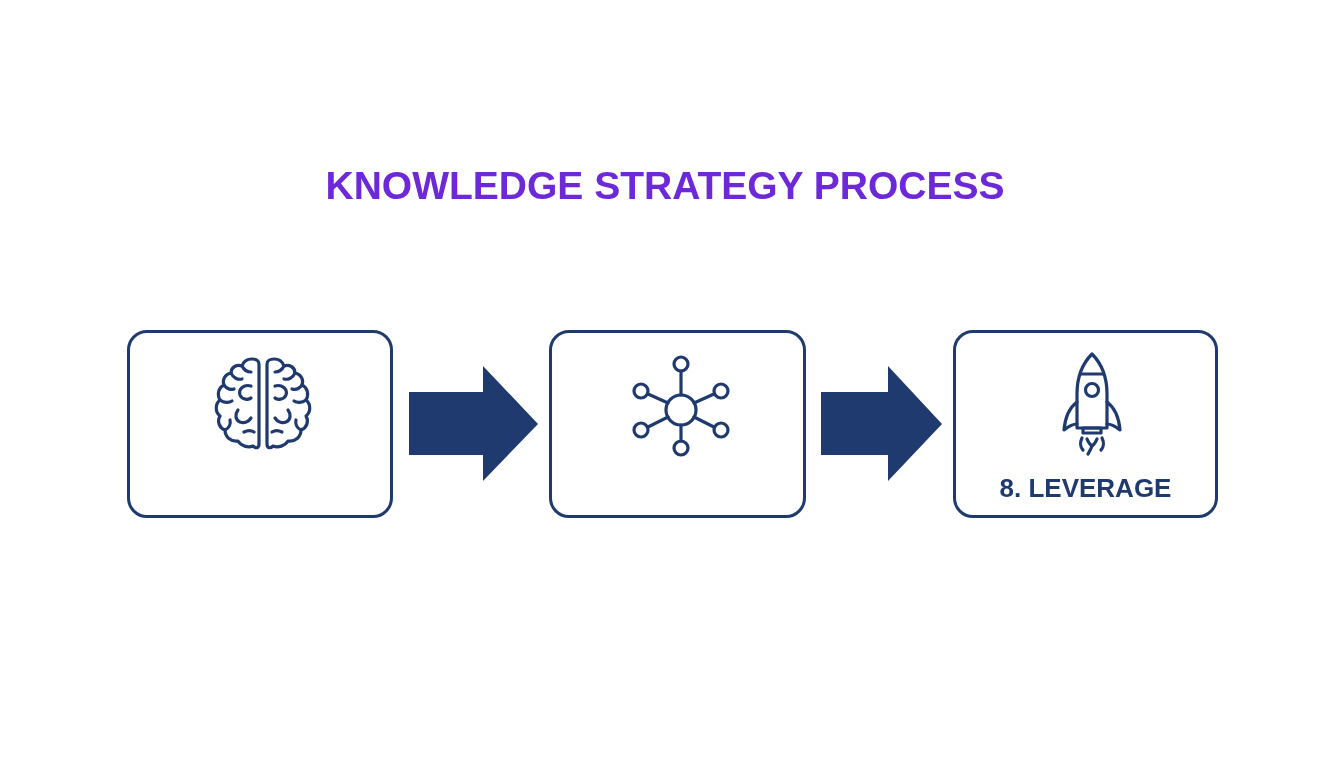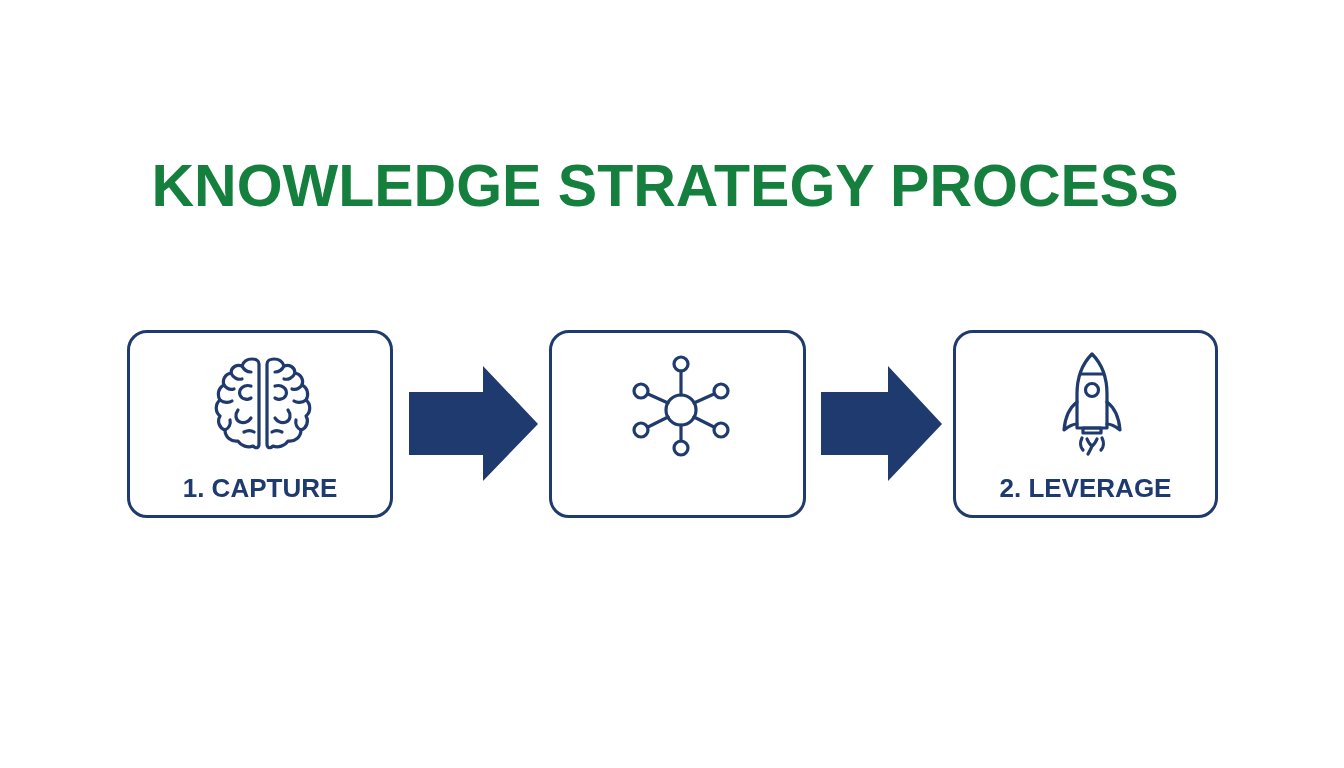--- a/index.html
+++ b/index.html
@@ -14,24 +14,24 @@
       overflow: hidden;
       font-family: "Liberation Sans", "DejaVu Sans", sans-serif;
       color: #1f3a6e;
     }
     .title {
       position: absolute;
       left: 0;
       top: 158px;
       width: 1330px;
       text-align: center;
-      font-size: 59px;
+      font-size: 39px;
       font-weight: bold;
       letter-spacing: 0px;
-      color: #15803d;
+      color: #6d28d9;
       line-height: 56px;
       white-space: nowrap;
     }
     .step {
       position: absolute;
       top: 330px;
       height: 188px;
       box-sizing: border-box;
       border: 3px solid #1f3a6e;
       border-radius: 20px;
@@ -92,21 +92,20 @@
       <path d="M73 8 C71 12 67 14 64 14"></path>
       <path d="M84 15 C82 20 77 22 73 21"></path>
       <path d="M64 28 C71 26 77 31 75 37 C73 42 66 42 64 40"></path>
       <path d="M91 27 C88 31 84 32 81 31"></path>
       <path d="M95 42 C91 45 86 45 83 43"></path>
       <path d="M77 52 C80 56 80 62 75 64 C70 66 66 63 64 60"></path>
       <path d="M90 72 C86 70 84 66 85 62"></path>
       <path d="M71 74 C67 72 64 72 61 74"></path>
     </svg>
   </div>
-  <div class="label">1. CAPTURE</div>
 </div>
 
 <div class="arrow" style="left:409px; width:130px;">
   <svg width="130" height="116" viewBox="0 0 130 116">
     <polygon points="0,26 74,26 74,0 129,58 74,115 74,89 0,89" fill="#1f3a6e"></polygon>
   </svg>
 </div>
 
 <div class="step" style="left:549px; width:257px;">
   <div class="icon">
@@ -152,14 +151,14 @@
       <path d="M47 50 C55 56 59 66 60 78 C55 74 51 72 47 72"></path>
 
       <rect x="23" y="76" width="18" height="5"></rect>
 
       <path d="M22 86 C20 90 20 95 23 98"></path>
       <path d="M42 86 C44 90 44 95 41 98"></path>
       <path d="M27 87 C29 92 32 94 32 94 C32 94 35 92 37 87"></path>
       <path d="M32 94 C31 97 29 100 28 102"></path>
     </svg>
   </div>
-  <div class="label">2. LEVERAGE</div>
+  <div class="label">8. LEVERAGE</div>
 </div>
 
 </body></html>

